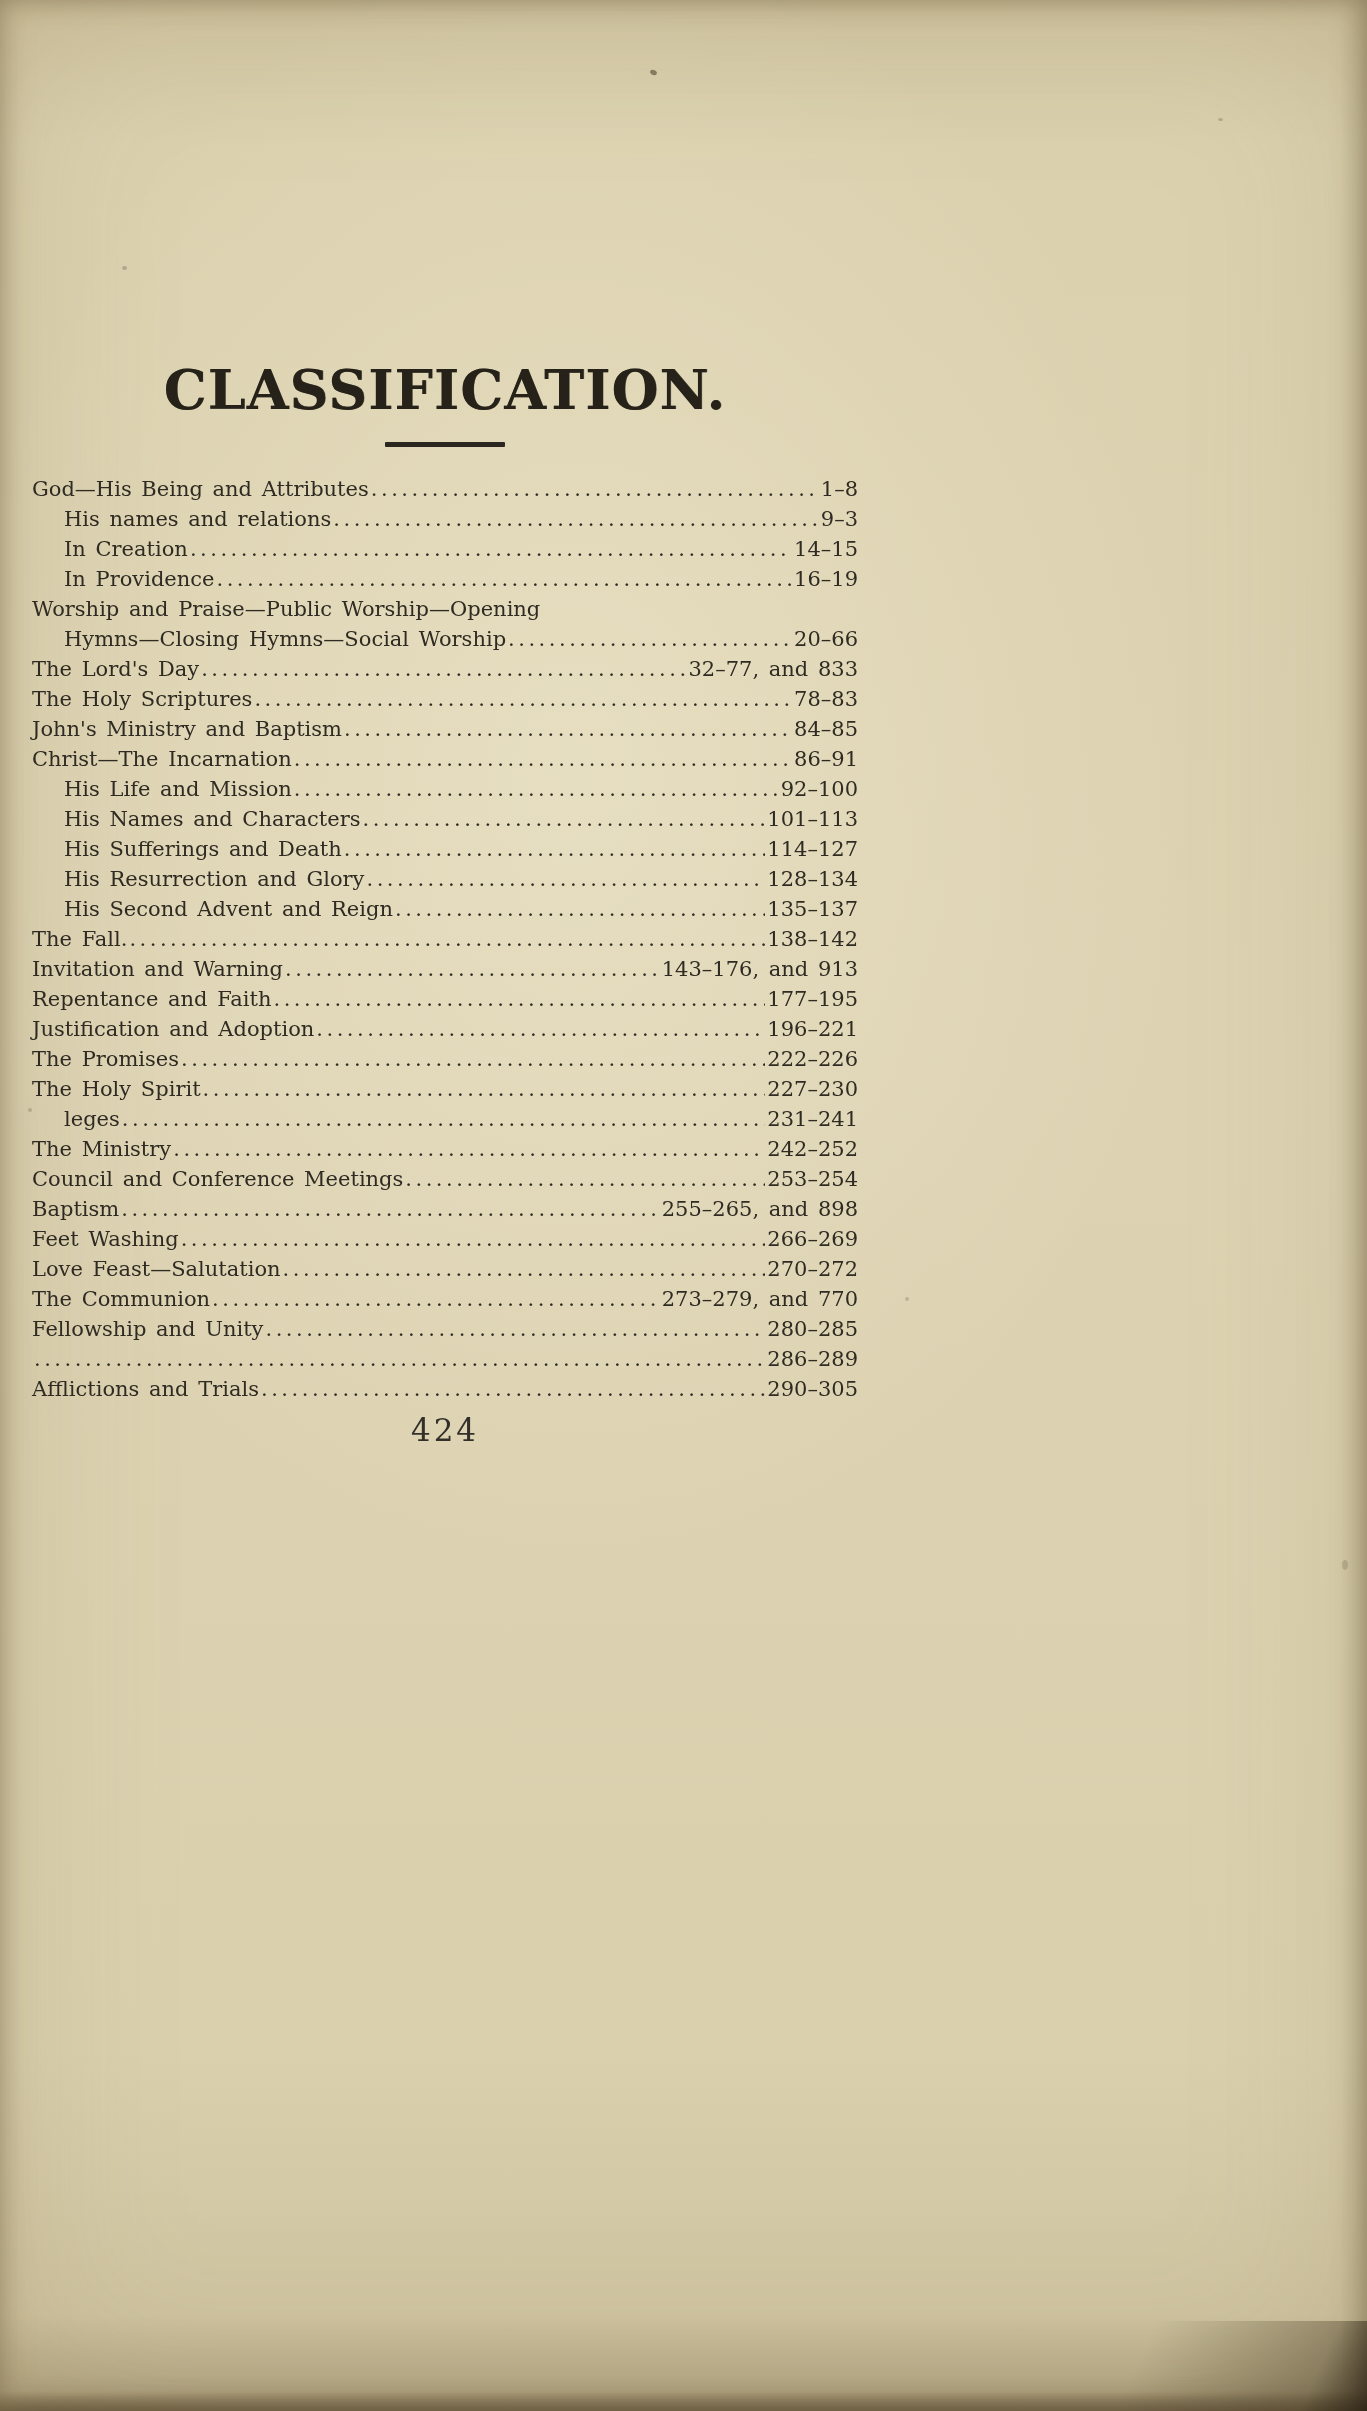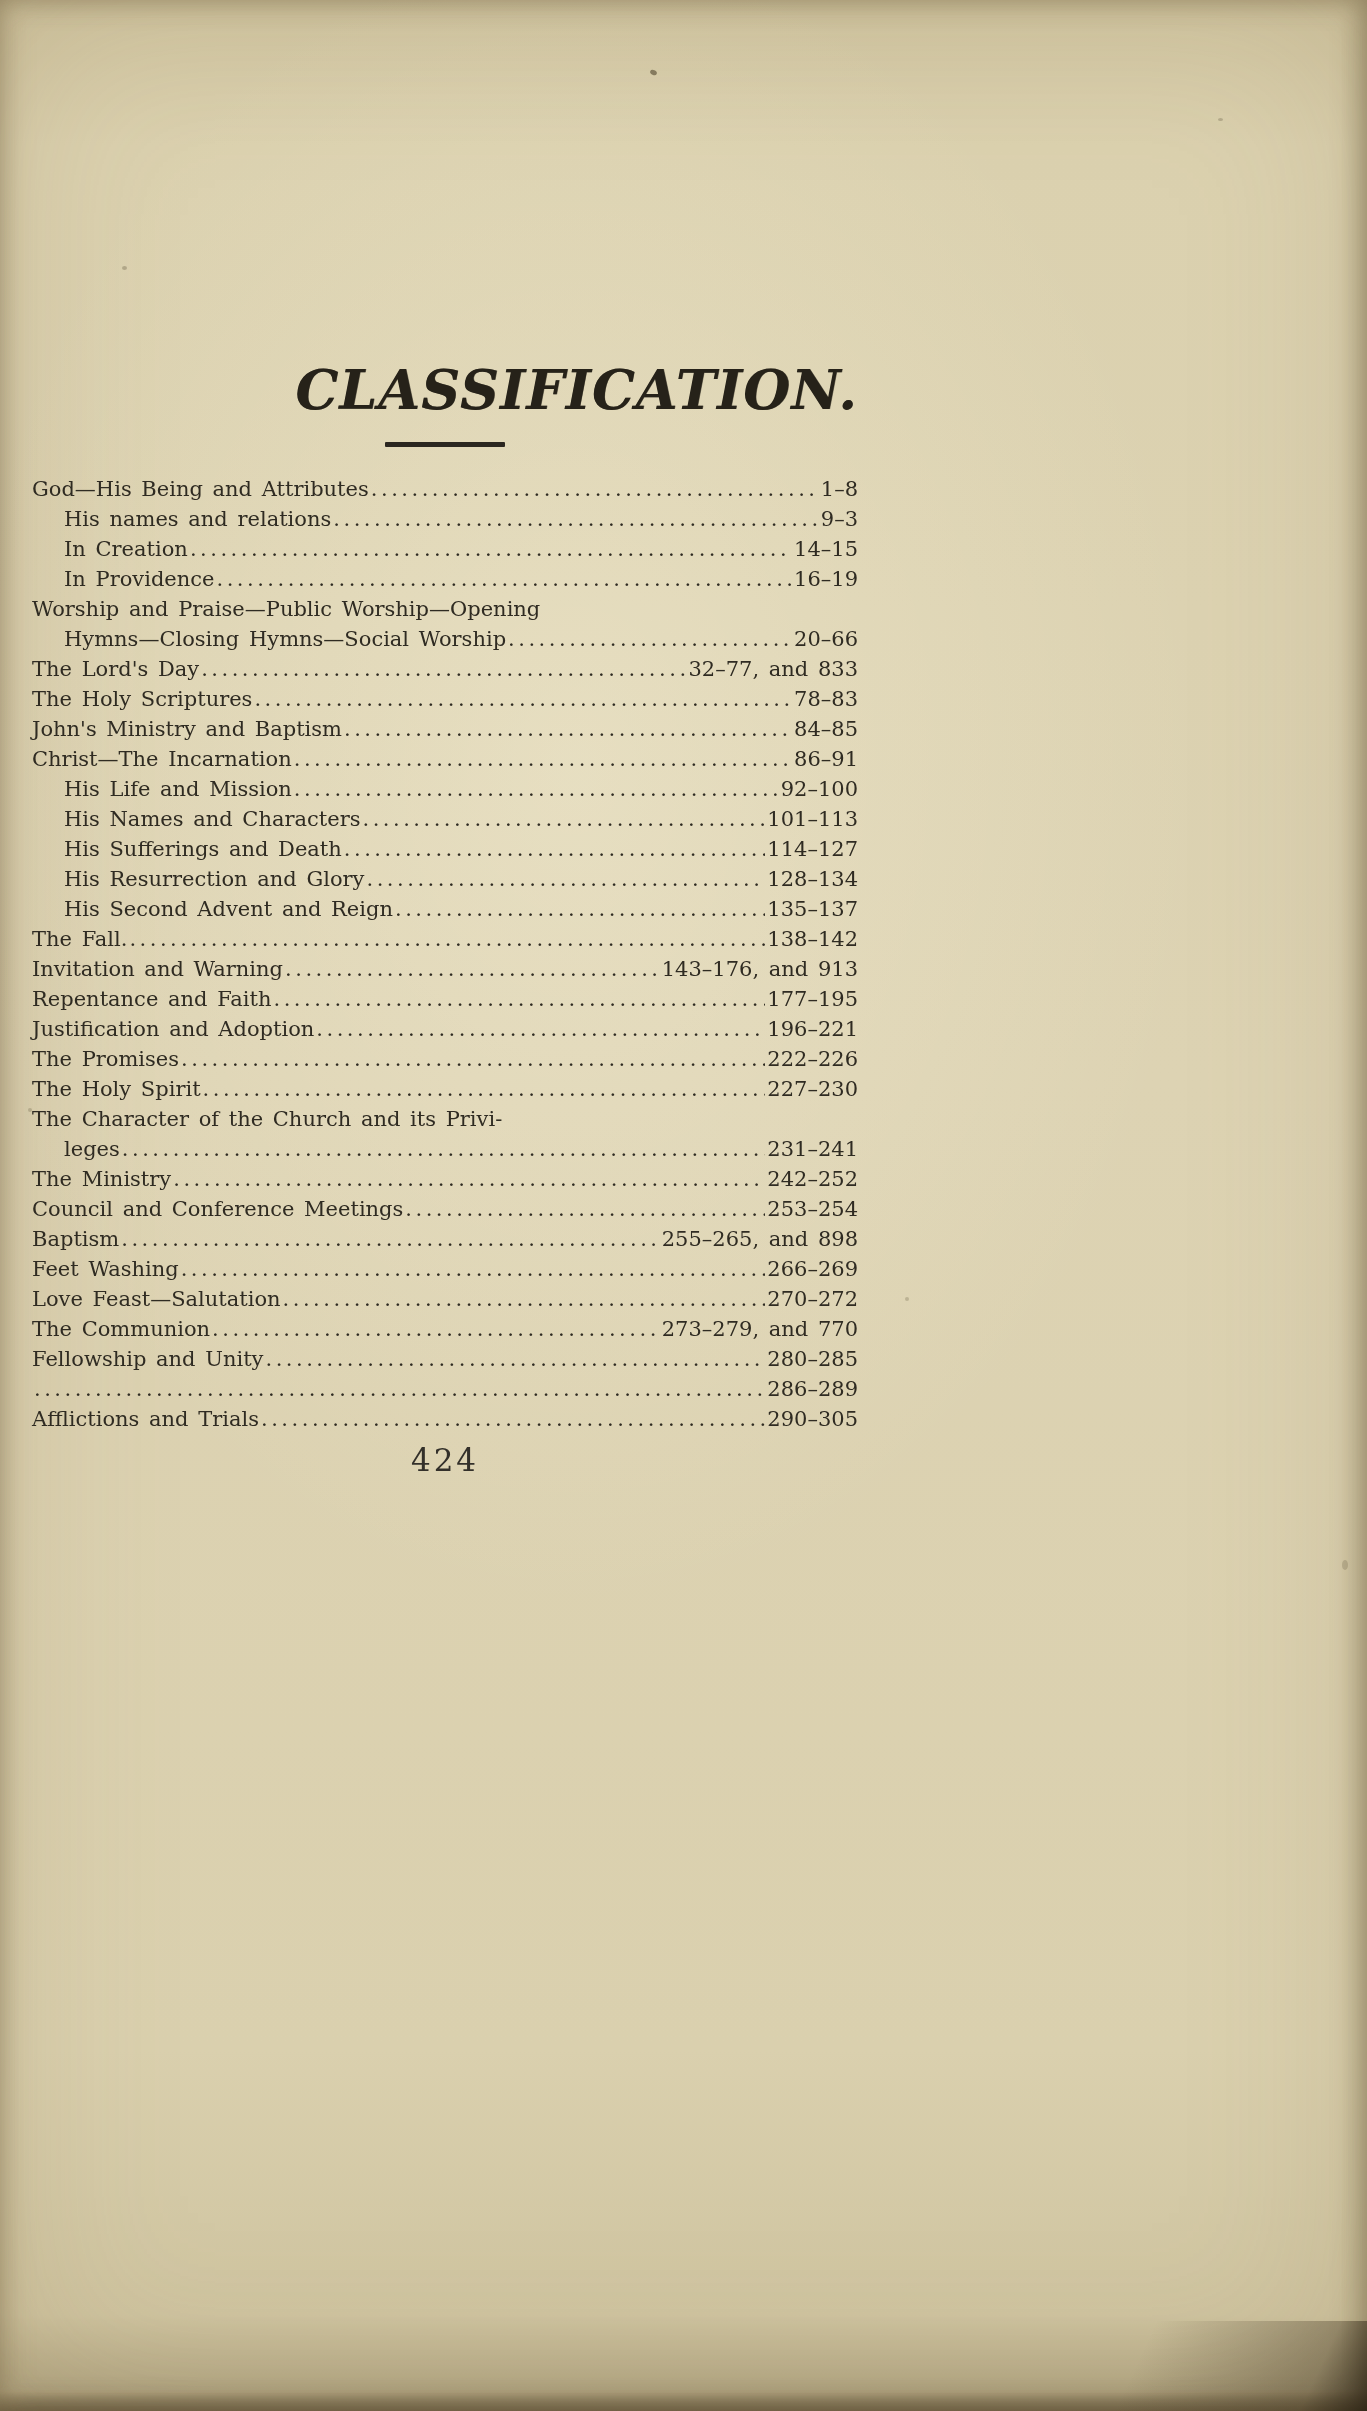--- a/index.html
+++ b/index.html
@@ -32,27 +32,26 @@
   }
 
   .content {
     position: absolute;
     left: 32px;
     top: 358px;
     width: 826px;
   }
 
   .title {
-    text-align: right;
+    text-align: center;
     font-size: 54px;
     font-weight: bold;
     letter-spacing: 1px;
     color: #262219;
     text-shadow: 0.4px 0.4px 0 rgba(38,34,25,0.55);
-    font-style: italic;
   }
 
   .rule {
     width: 120px;
     height: 5px;
     background: #2b2720;
     margin: 20px auto 27px auto;
     border-radius: 1px;
   }
 
@@ -213,23 +212,20 @@
         <div class="entry indent-0">
           <span class="label">The Promises</span>
           <span class="leader">........................................................................................................................</span>
           <span class="pages">222–226</span>
         </div>
         <div class="entry indent-0">
           <span class="label">The Holy Spirit</span>
           <span class="leader">........................................................................................................................</span>
           <span class="pages">227–230</span>
         </div>
-        <div class="entry indent-0">
-          <span class="label grow">The Character of the Church and its Privi-</span>
-        </div>
         <div class="entry indent-1">
           <span class="label">leges</span>
           <span class="leader">........................................................................................................................</span>
           <span class="pages">231–241</span>
         </div>
         <div class="entry indent-0">
           <span class="label">The Ministry</span>
           <span class="leader">........................................................................................................................</span>
           <span class="pages">242–252</span>
         </div>

